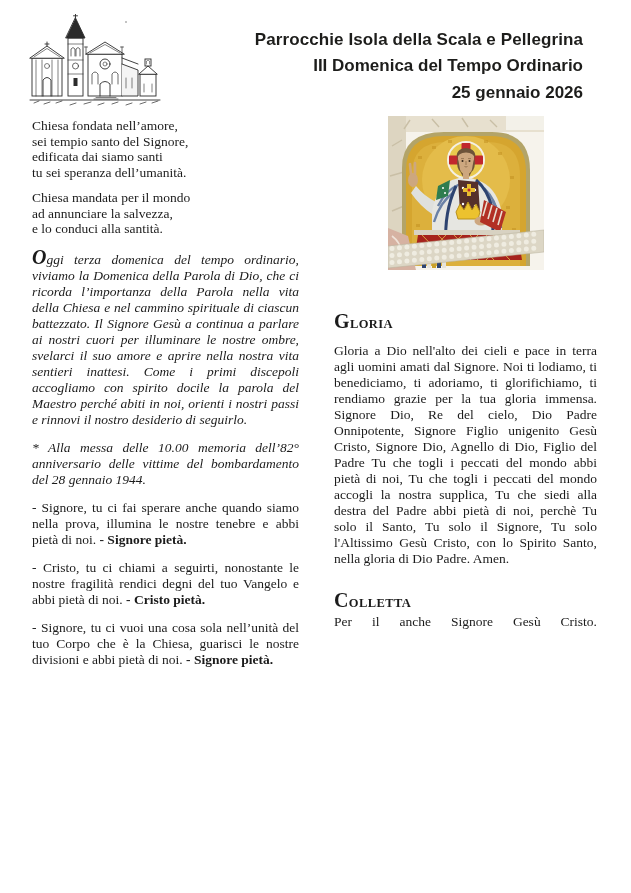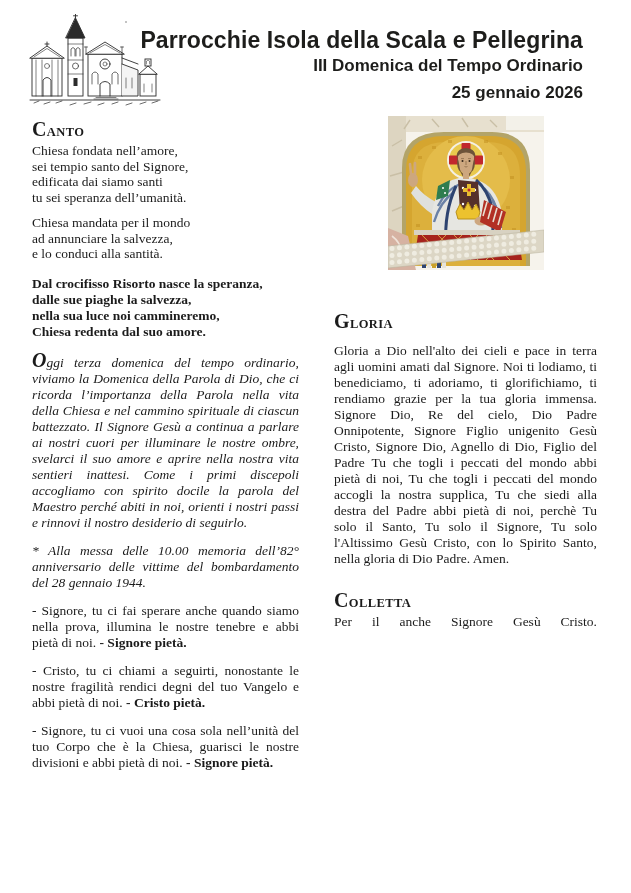--- a/index.html
+++ b/index.html
@@ -4,21 +4,21 @@
 <style>
   html,body{margin:0;padding:0;background:#ffffff;}
   .page{
     position:relative;width:631px;height:893px;background:#ffffff;overflow:hidden;
     font-family:"Liberation Serif", serif;color:#1b1b1b;
   }
   
   .church-sketch{position:absolute;left:26px;top:14px;width:138px;height:98px;}
   .header-text{position:absolute;top:27px;right:48px;text-align:right;
     font-family:"Liberation Sans", sans-serif;color:#1d1d1b;}
-  .header-title{font-size:23px;font-weight:700;line-height:26px;letter-spacing:0.1px;}
+  .header-title{font-size:17px;font-weight:700;line-height:26px;letter-spacing:0.1px;}
   .header-subtitle{font-size:17px;font-weight:700;line-height:26px;}
   .header-date{font-size:17px;font-weight:700;line-height:27px;}
   
   .columns{position:absolute;top:118px;left:32px;display:flex;gap:35px;align-items:flex-start;}
   .col-left{width:267px;}
   .col-right{width:263px;}
   
   .section-heading{font-size:12.5px;letter-spacing:0.4px;margin:0 0 2px 0;}
   .section-heading .initial{font-size:20px;font-weight:700;}
   .body-line{font-size:13.5px;line-height:15.5px;}
@@ -89,41 +89,34 @@
   <div class="header-text">
     <div class="header-title">Parrocchie Isola della Scala e Pellegrina</div>
     <div class="header-subtitle">III Domenica del Tempo Ordinario</div>
     <div class="header-date">25 gennaio 2026</div>
   </div>
 
   <div class="columns">
 
     <div class="col-left">
 
-      <h2 class="section-heading"><span class="initial">C</span><span>ANTO</span></h2>
 
       <div class="stanza">
         <div class="body-line">Chiesa fondata nell’amore,</div>
         <div class="body-line">sei tempio santo del Signore,</div>
         <div class="body-line">edificata dai siamo santi</div>
         <div class="body-line">tu sei speranza dell’umanità.</div>
       </div>
 
       <div class="stanza">
         <div class="body-line">Chiesa mandata per il mondo</div>
         <div class="body-line">ad annunciare la salvezza,</div>
         <div class="body-line">e lo conduci alla santità.</div>
       </div>
 
-      <div class="refrain">
-        <div class="body-line">Dal crocifisso Risorto nasce la speranza,</div>
-        <div class="body-line">dalle sue piaghe la salvezza,</div>
-        <div class="body-line">nella sua luce noi cammineremo,</div>
-        <div class="body-line">Chiesa redenta dal suo amore.</div>
-      </div>
 
       <p class="block italic commento"><span class="initial">O</span><span>ggi terza domenica del tempo ordinario, viviamo la Domenica della Parola di Dio, che ci ricorda l’importanza della Parola nella vita della Chiesa e nel cammino spirituale di ciascun battezzato. Il Signore Gesù a continua a parlare ai nostri cuori per illuminare le nostre ombre, svelarci il suo amore e aprire nella nostra vita sentieri inattesi. Come i primi discepoli accogliamo con spirito docile la parola del Maestro perché abiti in noi, orienti i nostri passi e rinnovi il nostro desiderio di seguirlo.</span></p>
 
       <p class="block italic">* Alla messa delle 10.00 memoria dell’82° anniversario delle vittime del bombardamento del 28 gennaio 1944.</p>
 
       <p class="block litany"><span>- Signore, tu ci fai sperare anche quando siamo nella prova, illumina le nostre tenebre e abbi pietà di noi. </span><span class="response">- Signore pietà.</span></p>
 
       <p class="block litany"><span>- Cristo, tu ci chiami a seguirti, nonostante le nostre fragilità rendici degni del tuo Vangelo e abbi pietà di noi. </span><span class="response">- Cristo pietà.</span></p>
 
       <p class="block litany"><span>- Signore, tu ci vuoi una cosa sola nell’unità del tuo Corpo che è la Chiesa, guarisci le nostre divisioni e abbi pietà di noi. </span><span class="response">- Signore pietà.</span></p>

